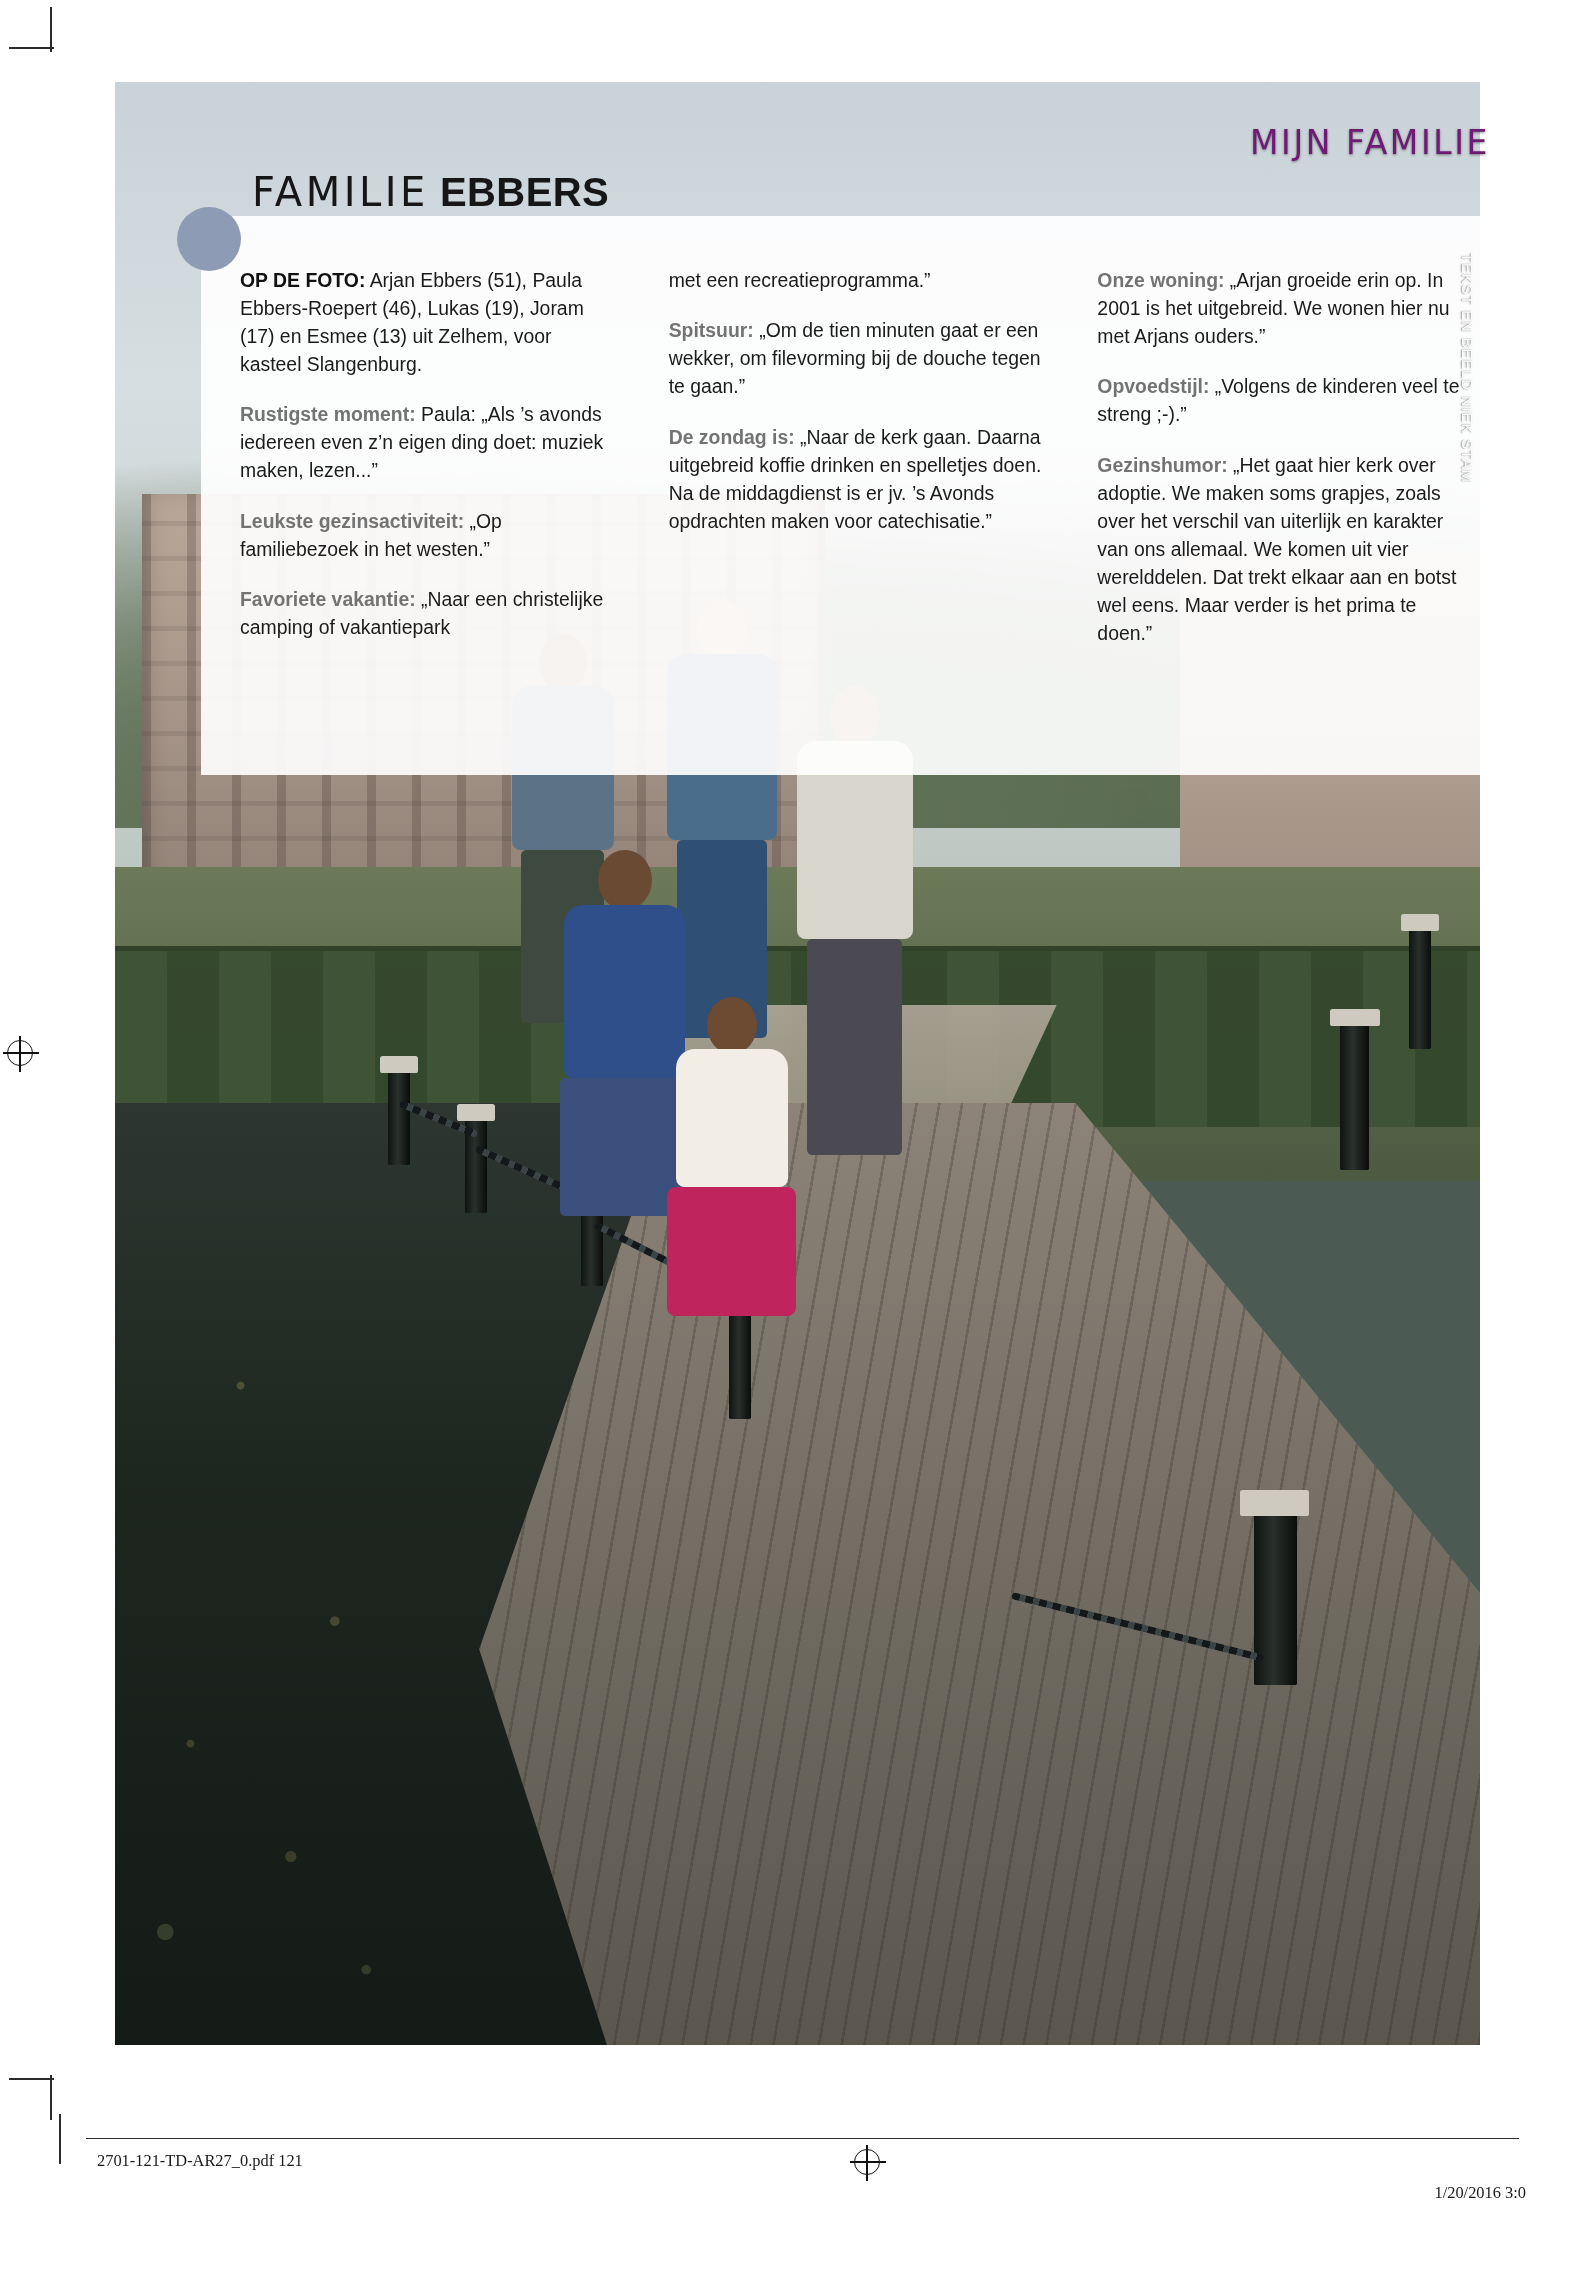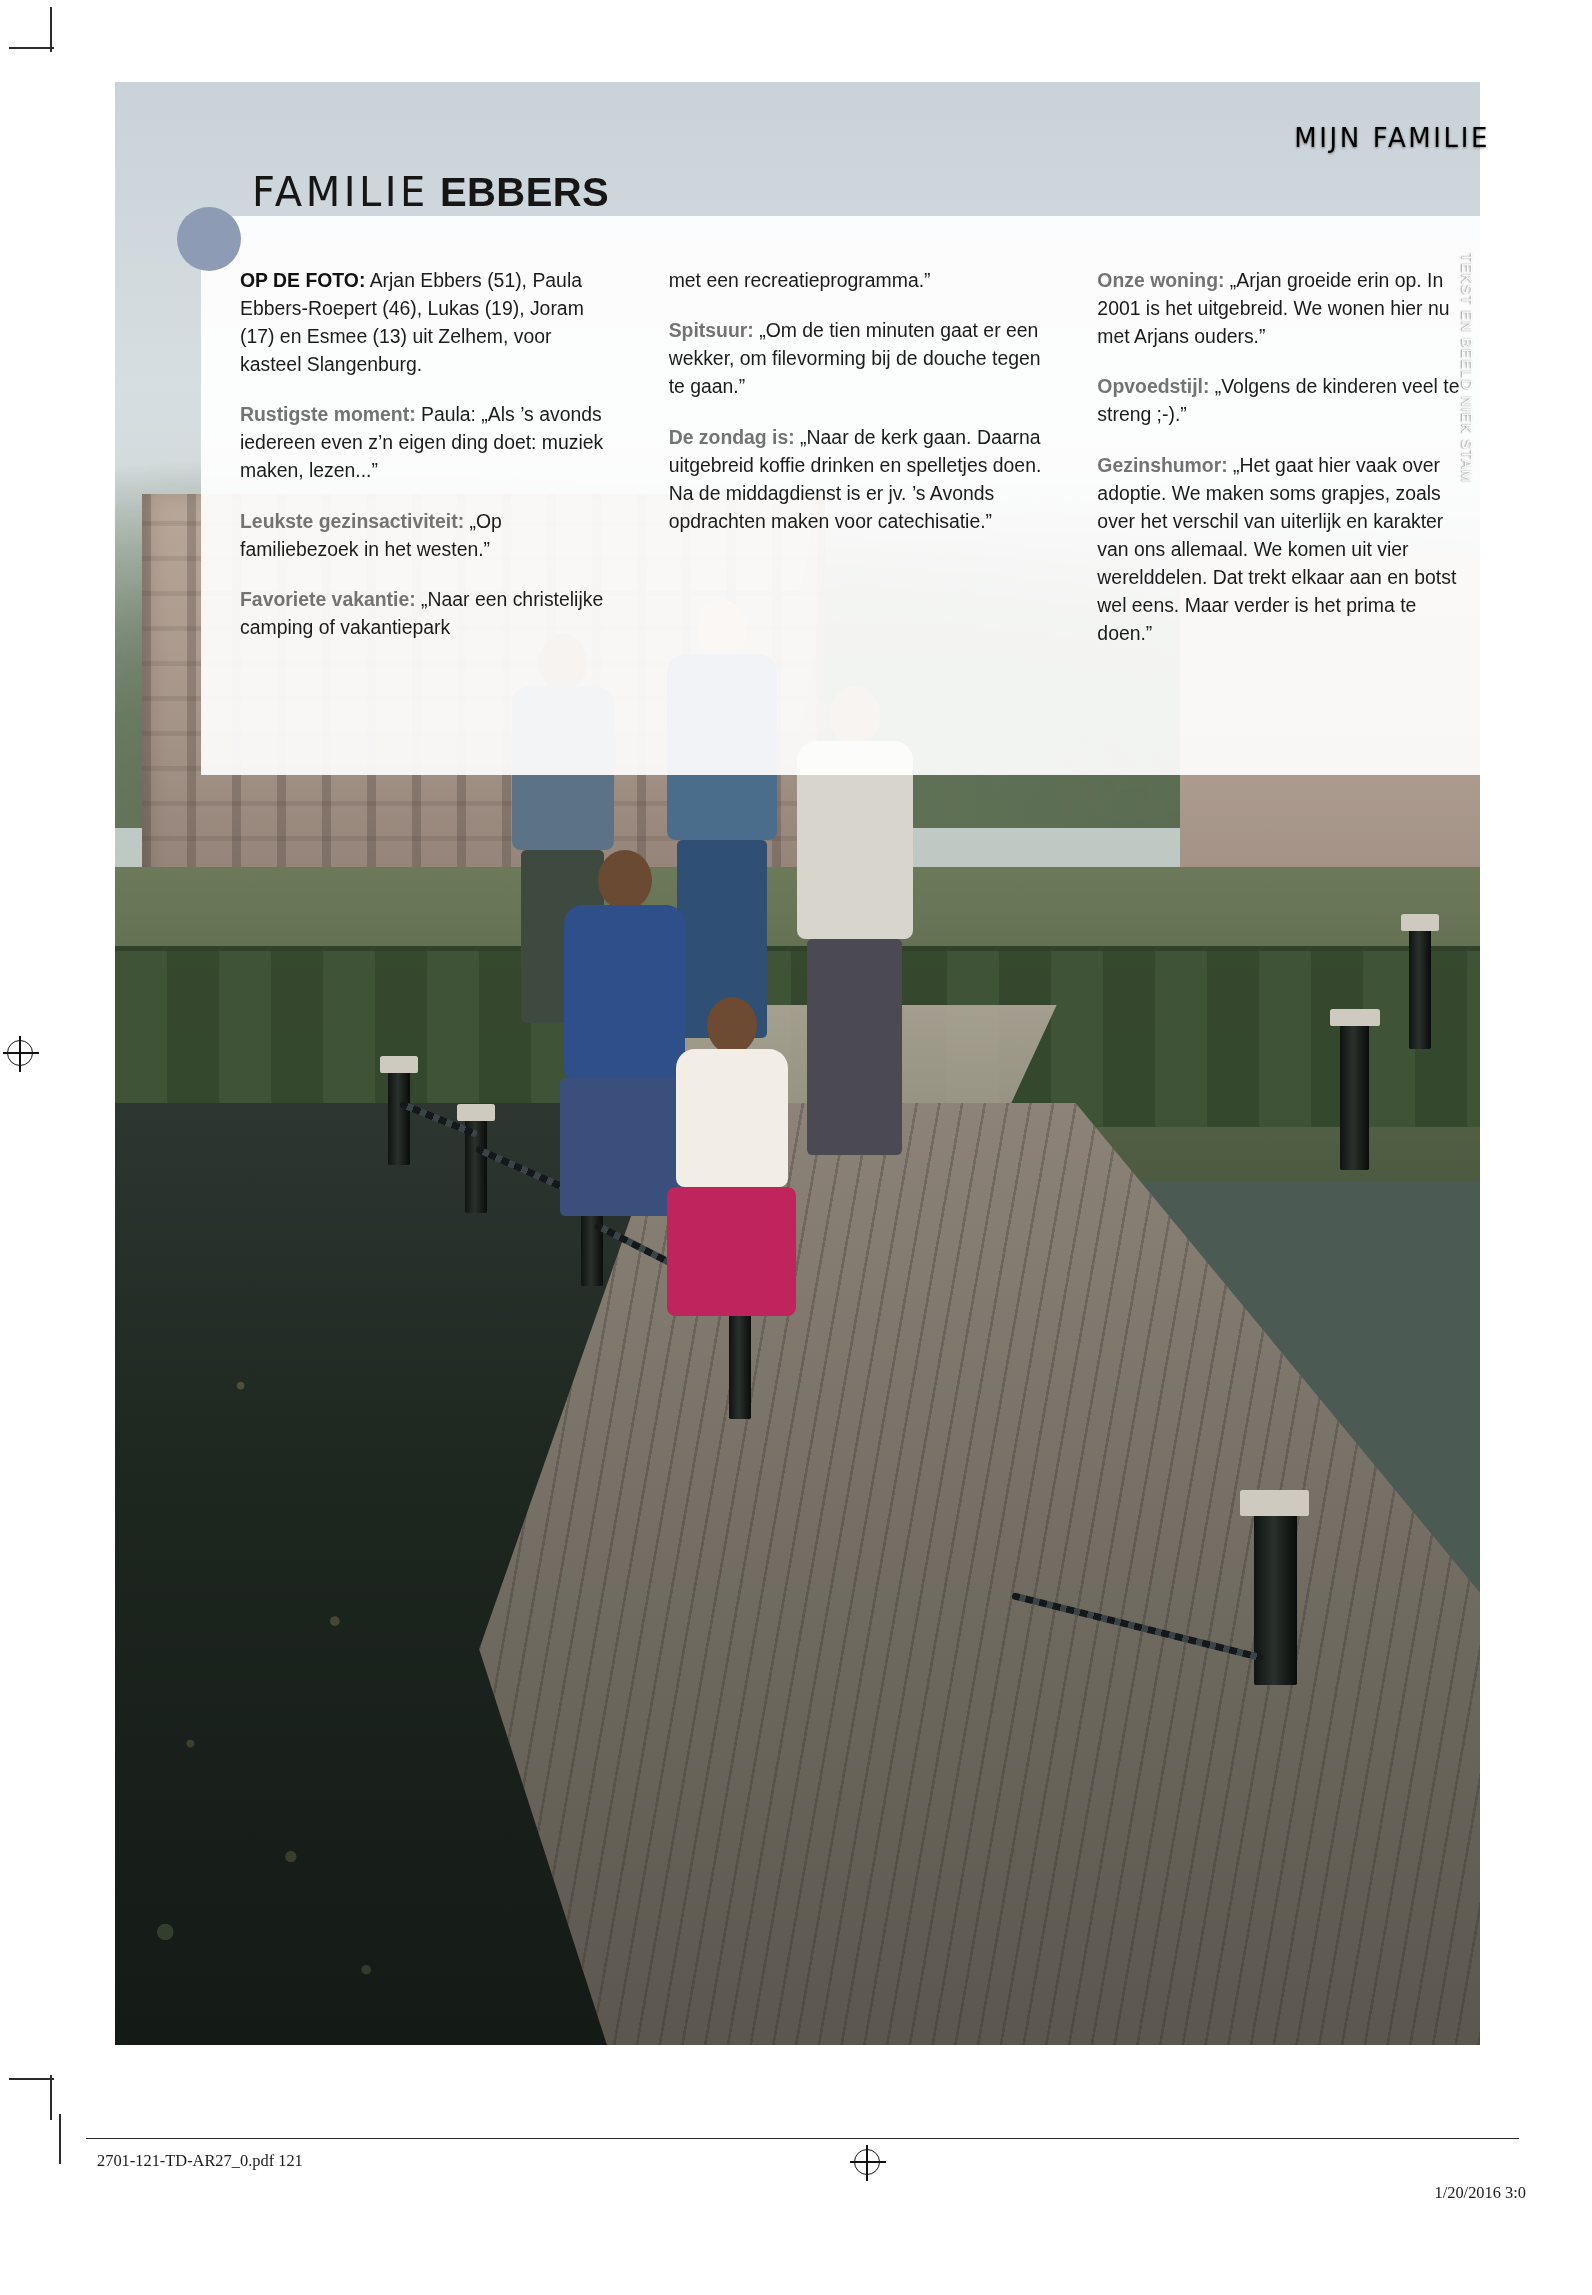--- a/index.html
+++ b/index.html
@@ -175,23 +175,23 @@
     width: 64px; height: 64px;
     border-radius: 50%;
     background: #8e9bb5;
   }
 
   .mijn-familie {
     position: absolute;
     right: 102px;
     top: 123px;
     font-family: "DejaVu Sans", sans-serif;
-    font-size: 26px;
+    font-size: 33px;
     letter-spacing: 2.6px;
-    color: #000000;
+    color: #701a75;
     text-shadow: 0 0.9px 2.6px rgba(0,0,0,.45);
   }
   .title {
     position: absolute;
     left: 252px;
     top: 169px;
     font-size: 40px;
     color: #161616;
     white-space: nowrap;
   }
@@ -364,21 +364,21 @@
 
   <div class="col">
     <p><span>met een recreatieprogramma.”</span></p>
     <p><span class="lbl-blue">Spitsuur:</span><span> „Om de tien minuten gaat er een wekker, om filevorming bij de douche tegen te gaan.”</span></p>
     <p><span class="lbl-blue">De zondag is:</span><span> „Naar de kerk gaan. Daarna uitgebreid koffie drinken en spelletjes doen. Na de middagdienst is er jv. ’s Avonds opdrachten maken voor catechisatie.”</span></p>
   </div>
 
   <div class="col">
     <p><span class="lbl-blue">Onze woning:</span><span> „Arjan groeide erin op. In 2001 is het uitgebreid. We wonen hier nu met Arjans ouders.”</span></p>
     <p><span class="lbl-blue">Opvoedstijl:</span><span> „Volgens de kinderen veel te streng ;-).”</span></p>
-    <p><span class="lbl-blue">Gezinshumor:</span><span> „Het gaat hier vaak over adoptie. We maken soms grapjes, zoals over het verschil van uiterlijk en karakter van ons allemaal. We komen uit vier werelddelen. Dat trekt elkaar aan en botst wel eens. Maar verder is het prima te doen.”</span></p>
+    <p><span class="lbl-blue">Gezinshumor:</span><span> „Het gaat hier kerk over adoptie. We maken soms grapjes, zoals over het verschil van uiterlijk en karakter van ons allemaal. We komen uit vier werelddelen. Dat trekt elkaar aan en botst wel eens. Maar verder is het prima te doen.”</span></p>
   </div>
 
 </div>
 
 <div class="credit">TEKST EN BEELD NIEK STAM</div>
 
 <div class="footer-line"></div>
 <div class="footer-left">2701-121-TD-AR27_0.pdf   121</div>
 <div class="footer-right">1/20/2016   3:0</div>
 

